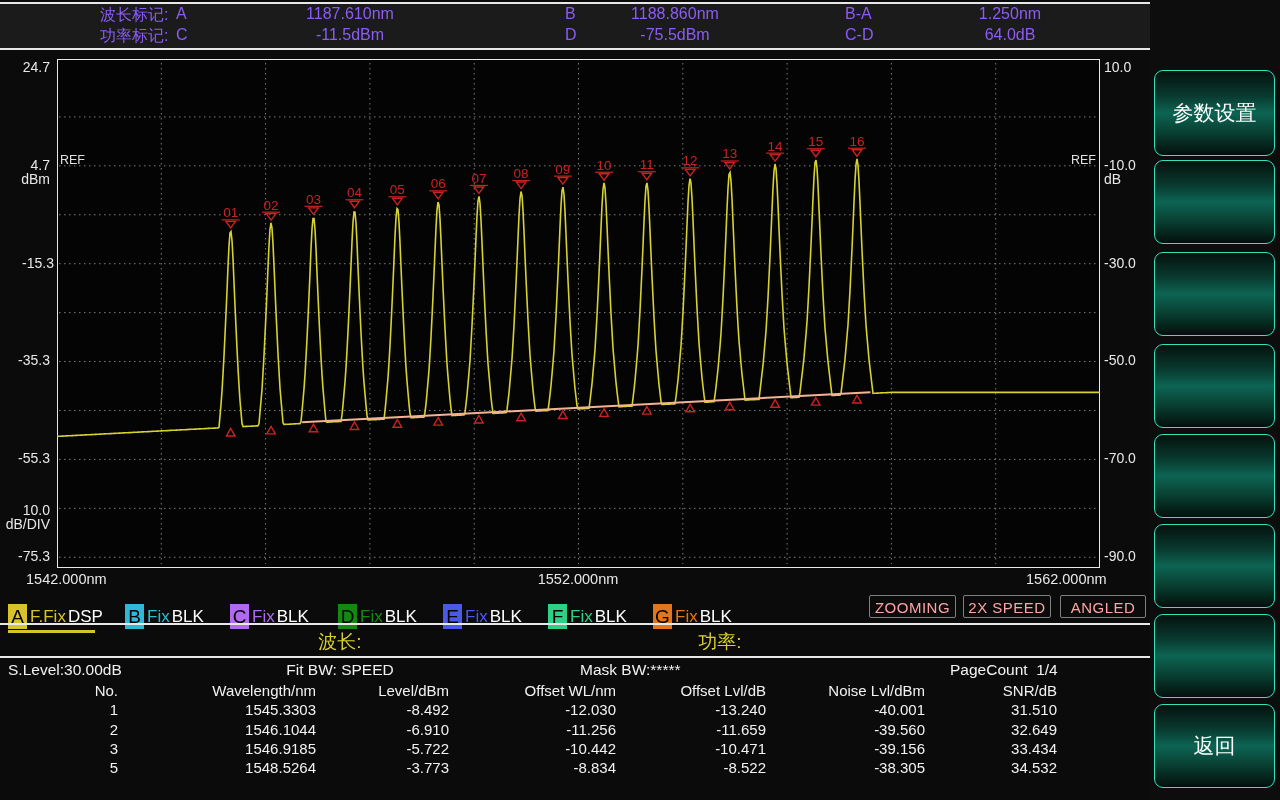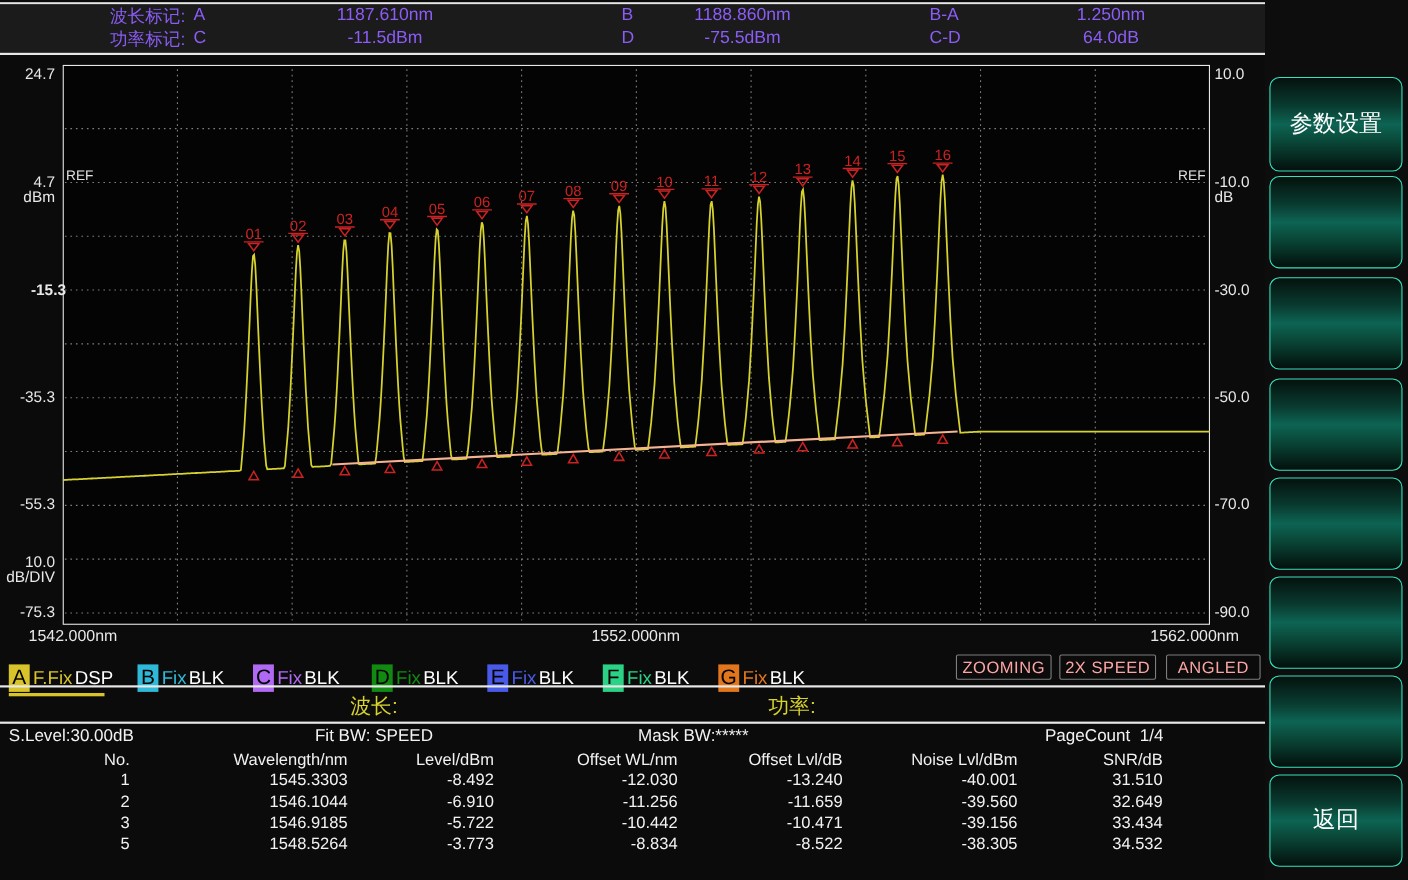--- a/index.html
+++ b/index.html
@@ -69,21 +69,21 @@
       <span class="cv3">64.0dB</span>
     </div>
   </div>
   <div class="hline" style="top:48px;"></div>
 
   <div class="chart-frame"></div>
   <div id="axis-labels">
       <div class="axlab l" style="left: 0px; top: 60px;">24.7</div>
       <div class="axlab l" style="left: 0px; top: 158px;">4.7
 dBm</div>
-      <div class="axlab l" style="left: 10px; top: 256px; font-weight: bold;">-15.3</div>
+      <div class="axlab l" style="left: 4px; top: 256px;">-15.3</div>
       <div class="axlab l" style="left: 0px; top: 353px;">-35.3</div>
       <div class="axlab l" style="left: 0px; top: 451px;">-55.3</div>
       <div class="axlab l" style="left: 0px; top: 549px;">-75.3</div>
       <div class="axlab l" style="left: 0px; top: 503px;">10.0
 dB/DIV</div>
       <div class="axlab r" style="top: 60px;">10.0</div>
       <div class="axlab r" style="top: 158px;">-10.0
 dB</div>
       <div class="axlab r" style="top: 256px;">-30.0</div>
       <div class="axlab r" style="top: 353px;">-50.0</div>
@@ -175,21 +175,21 @@
       <polygon points="753.9824999999977,91.24699 763.5824999999976,91.24699 758.7824999999976,97.74699" fill="none" stroke="#c92222" stroke-width="1.4"></polygon>
       <polygon points="758.7824999999976,338.5699068750001 754.4824999999977,346.1699068750001 763.0824999999976,346.1699068750001" fill="none" stroke="#c92222" stroke-width="1.4"></polygon>
       <text x="799.9809999999957" y="86.75772999999998" fill="#c92222" font-size="13.5px" text-anchor="middle">16</text>
       <line x1="790.9809999999957" y1="89.25772999999998" x2="808.9809999999957" y2="89.25772999999998" stroke="#c92222" stroke-width="1.2"></line>
       <polygon points="795.1809999999957,90.75772999999998 804.7809999999956,90.75772999999998 799.9809999999957,97.25772999999998" fill="none" stroke="#c92222" stroke-width="1.4"></polygon>
       <polygon points="799.9809999999957,336.3957577500002 795.6809999999957,343.9957577500002 804.2809999999956,343.9957577500002" fill="none" stroke="#c92222" stroke-width="1.4"></polygon>
     </svg>
   <div id="x-labels">
       <div class="xlab" style="left: 26px;">1542.000nm</div>
       <div class="xlab" style="left: 518px; width: 120px; text-align: center;">1552.000nm</div>
-      <div class="xlab" style="left: 1026px; width: 120px; text-align: center;">1562.000nm</div>
+      <div class="xlab" style="left: 1026px; width: 120px; text-align: left;">1562.000nm</div>
     </div>
 
   <div id="legend">
       <div class="trace-group" style="left: 8px;"><span class="trace-box" style="background: rgb(216, 196, 42);">A</span><span class="trace-mode" style="color: rgb(216, 196, 42);">F.Fix</span><span class="trace-tag">DSP</span><div class="trace-underline" style="width: 87px; background: rgb(216, 196, 42);"></div></div>
       <div class="trace-group" style="left: 125px;"><span class="trace-box" style="background: rgb(47, 185, 217);">B</span><span class="trace-mode" style="color: rgb(47, 185, 217);">Fix</span><span class="trace-tag">BLK</span></div>
       <div class="trace-group" style="left: 230px;"><span class="trace-box" style="background: rgb(176, 105, 242);">C</span><span class="trace-mode" style="color: rgb(176, 105, 242);">Fix</span><span class="trace-tag">BLK</span></div>
       <div class="trace-group" style="left: 338px;"><span class="trace-box" style="background: rgb(18, 138, 18);">D</span><span class="trace-mode" style="color: rgb(18, 138, 18);">Fix</span><span class="trace-tag">BLK</span></div>
       <div class="trace-group" style="left: 443px;"><span class="trace-box" style="background: rgb(74, 90, 232);">E</span><span class="trace-mode" style="color: rgb(74, 90, 232);">Fix</span><span class="trace-tag">BLK</span></div>
       <div class="trace-group" style="left: 548px;"><span class="trace-box" style="background: rgb(43, 209, 132);">F</span><span class="trace-mode" style="color: rgb(43, 209, 132);">Fix</span><span class="trace-tag">BLK</span></div>
       <div class="trace-group" style="left: 653px;"><span class="trace-box" style="background: rgb(226, 118, 28);">G</span><span class="trace-mode" style="color: rgb(226, 118, 28);">Fix</span><span class="trace-tag">BLK</span></div>

